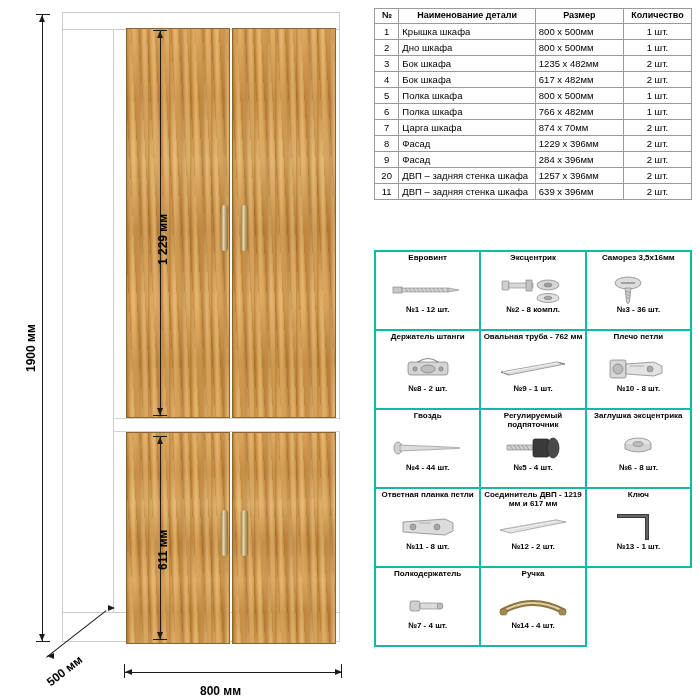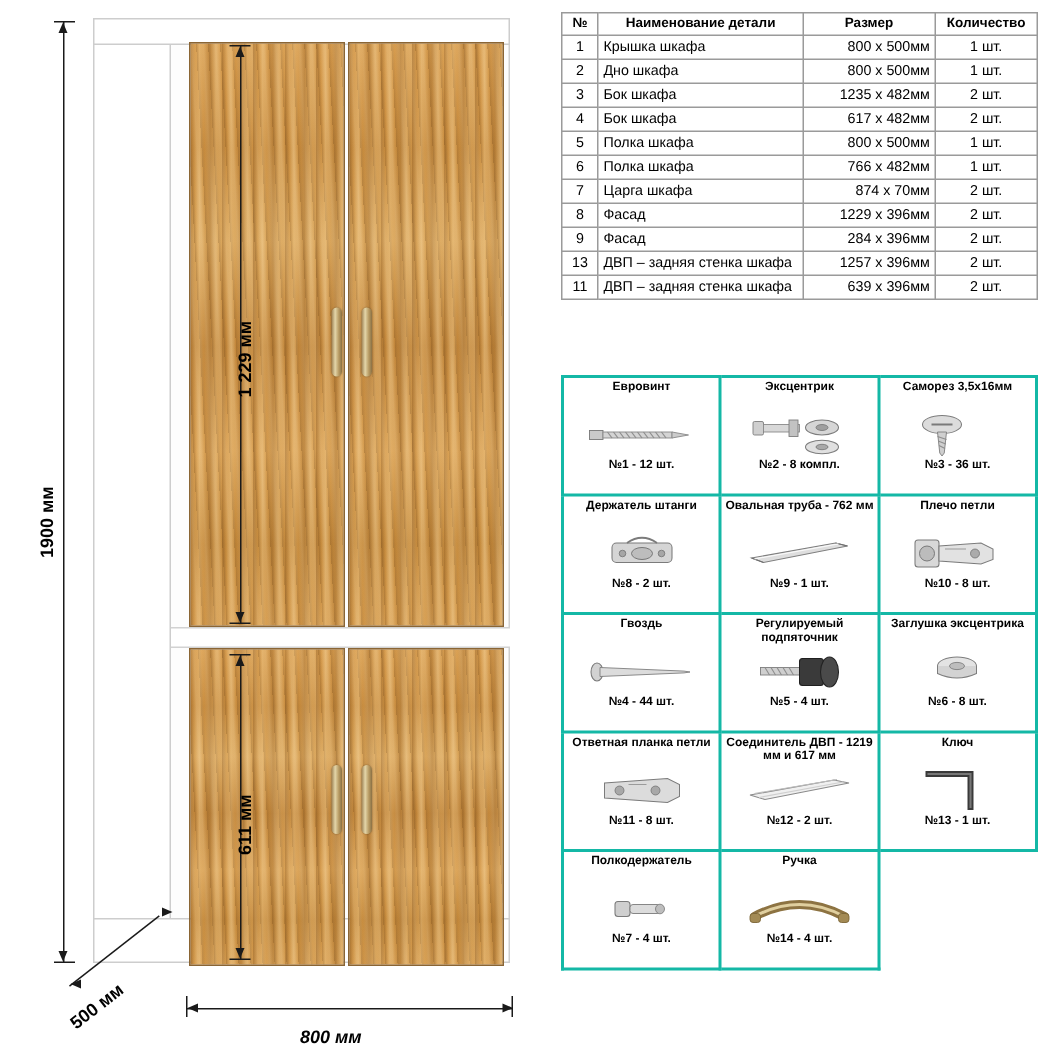--- a/index.html
+++ b/index.html
@@ -191,21 +191,21 @@
     vertical-align: middle;
   }
   #parts-table thead th {
     font-weight: bold;
     text-align: center;
     font-size: 9px;
     line-height: 1.1;
   }
   .col-num   { width: 18px;  text-align: center; }
   .col-name  { width: 136px; text-align: left; }
-  .col-size  { width: 86px;  text-align: right; }
+  .col-size  { width: 86px;  text-align: left; }
   .col-qty   { width: 62px;  text-align: center; }
 
   
   #hardware-grid {
     position: absolute;
     left: 374px;
     top: 250px;
     width: 318px;
     border-collapse: collapse;
     font-size: 8px;
@@ -287,21 +287,21 @@
     <div class="arrow arrow-down" style="left:156.5px; top:632px;"></div>
     <div class="dim-label vertical" style="left:156px; top:570px;">611 мм</div>
   </div>
 
   <div>
     <div class="dim-line dim-h" style="left:124px; top:672px; width:218px;"></div>
     <div class="dim-line dim-v" style="left:124px; top:664px; height:14px;"></div>
     <div class="dim-line dim-v" style="left:341px; top:664px; height:14px;"></div>
     <div class="arrow arrow-left" style="left:125px; top:668.5px;"></div>
     <div class="arrow arrow-right" style="left:335px; top:668.5px;"></div>
-    <div class="dim-label" style="left:200px; top:684px;font-style:italic;">800 мм</div>
+    <div class="dim-label" style="left:200px; top:684px;">800 мм</div>
   </div>
 
   <div>
     <div class="dim-line" style="left:46px; top:657px; width:76px; height:1px; transform:rotate(-38deg); transform-origin:left top;"></div>
     <div class="arrow arrow-left" style="left:47px; top:653px;"></div>
     <div class="arrow arrow-right" style="left:108px; top:605px;"></div>
     <div class="dim-label diag" style="left:44px; top:678px;">500 мм</div>
   </div>
 </div>
 
@@ -363,21 +363,21 @@
       <td class="col-size">1229 х 396мм</td>
       <td class="col-qty">2 шт.</td>
     </tr>
     <tr>
       <td class="col-num">9</td>
       <td class="col-name">Фасад</td>
       <td class="col-size">284 х 396мм</td>
       <td class="col-qty">2 шт.</td>
     </tr>
     <tr>
-      <td class="col-num">13</td>
+      <td class="col-num">20</td>
       <td class="col-name">ДВП – задняя стенка шкафа</td>
       <td class="col-size">1257 х 396мм</td>
       <td class="col-qty">2 шт.</td>
     </tr>
     <tr>
       <td class="col-num">11</td>
       <td class="col-name">ДВП – задняя стенка шкафа</td>
       <td class="col-size">639 х 396мм</td>
       <td class="col-qty">2 шт.</td>
     </tr>

